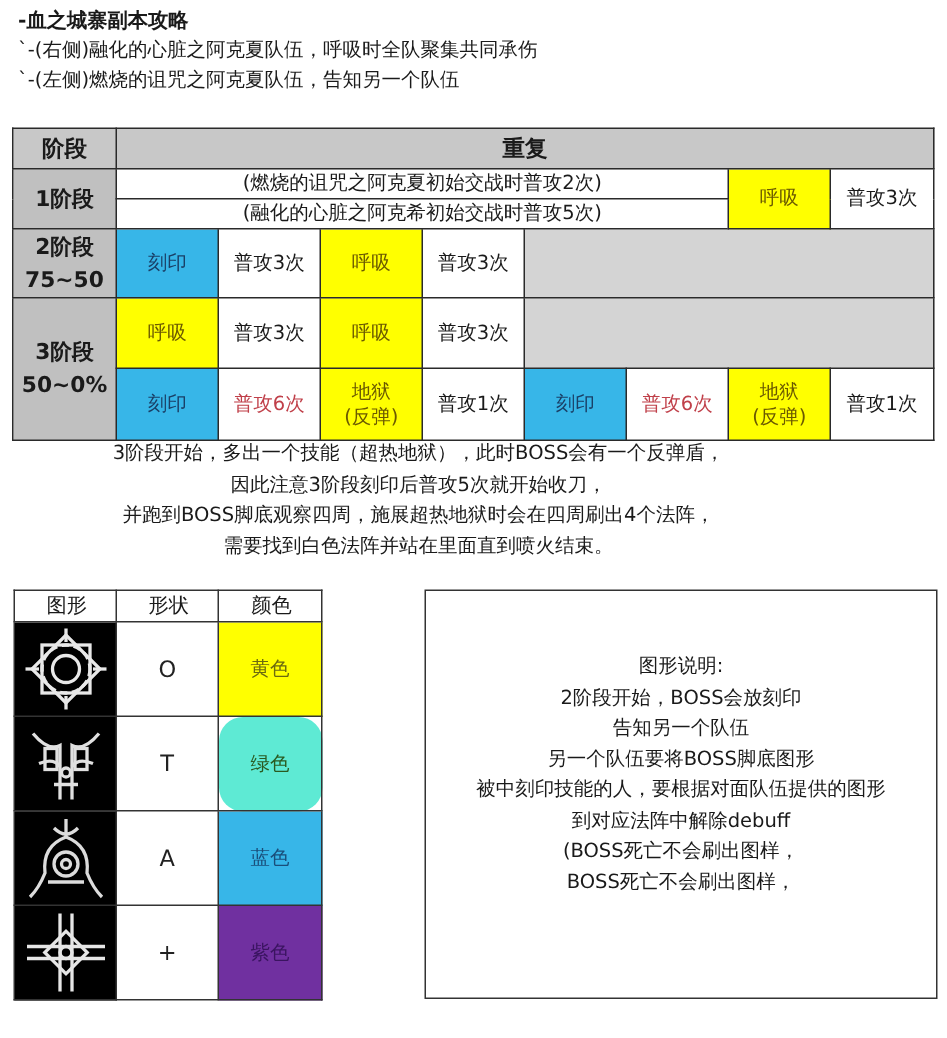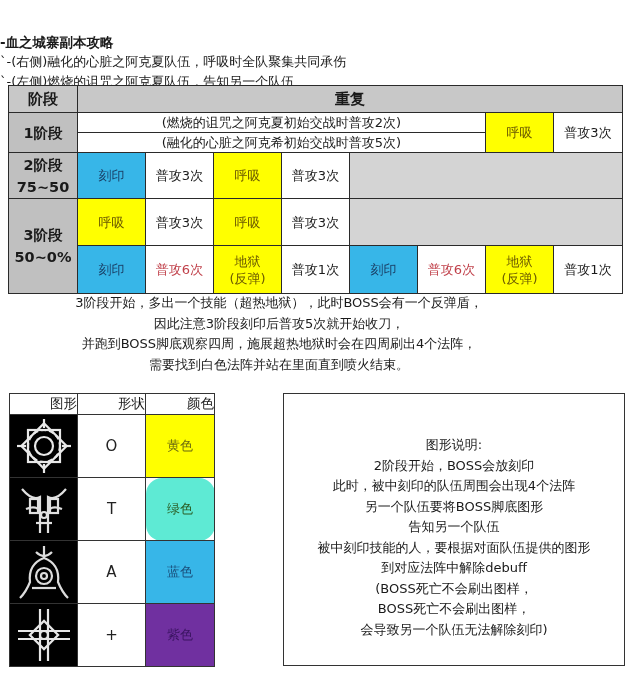--- a/index.html
+++ b/index.html
@@ -1,37 +1,37 @@
 <!DOCTYPE html>
 <html><head>
   <meta charset="utf-8">
   <style>
     * { margin: 0; padding: 0; box-sizing: border-box; }
     html, body { width: 631px; height: 692px; background: #ffffff; overflow: hidden; }
     body { position: relative; font-family: "DejaVu Sans", "Liberation Sans", sans-serif; color: #1a1a1a; }
 
-    .intro { position: absolute; left: 0; top: 4px; font-size: 13px; line-height: 20px; margin-top: 28px; }
+    .intro { position: absolute; left: 12px; top: 4px; font-size: 13px; line-height: 20px; }
     .intro .title { font-weight: bold; font-size: 13.5px; }
 
     table.boss { position: absolute; left: 8px; top: 85px; border-collapse: collapse; table-layout: fixed; width: 614px; }
     table.boss td { border: 1.5px solid #2a2a2a; text-align: center; vertical-align: middle; font-size: 13px; padding: 0; line-height: 17px; }
     table.boss td.hdr { background: #c8c8c8; font-weight: bold; font-size: 15px; height: 27px; }
     table.boss td.stage { background: #c0c0c0; font-weight: bold; font-size: 14.5px; line-height: 22px; }
     table.boss td.white { background: #ffffff; }
     table.boss td.gray { background: #d4d4d4; }
     table.boss td.yellow { background: #ffff00; color: #6b5a00; }
     table.boss td.blue { background: #37b6e8; color: #1a3f66; }
     table.boss td.red-text { color: #c0404a; }
     table.boss td.note { font-size: 13px; height: 20px; border-top: 1px solid #2a2a2a; }
 
     .tips { position: absolute; left: 0; width: 558px; top: 293px; text-align: center; font-size: 13px; line-height: 20.5px; }
 
     table.shapes { position: absolute; left: 9px; top: 393px; border-collapse: collapse; table-layout: fixed; width: 205px; }
     table.shapes td { border: 1.5px solid #333; text-align: center; vertical-align: middle; font-size: 13px; }
-    table.shapes td.sh-hdr { text-align: right; height: 21px; padding-left: 2px; font-size: 13.5px; }
+    table.shapes td.sh-hdr { text-align: center; height: 21px; padding-left: 2px; font-size: 13.5px; }
     table.shapes td.img { background: #000; height: 62px; padding: 1px; }
     table.shapes td.shape-letter { font-size: 15px; color: #222; }
     .c-yellow { background: #ffff00; color: #6b6a10; }
     .c-green { background: #5eead4; color: #2a5a20; border-radius: 16px; }
     .c-blue { background: #37b6e8; color: #1a4e7a; }
     .c-purple { background: #7030a0; color: #3a1460; }
 
     .glyph { width: 60px; height: 60px; margin: 0 auto; display: block; }
 
     .desc-box { position: absolute; left: 283px; top: 393px; width: 342px; height: 273px; border: 1.5px solid #333; text-align: center; font-size: 13px; line-height: 20.5px; padding-top: 41px; }
@@ -199,21 +199,19 @@
     </td>
     <td class="shape-letter white">+</td>
     <td class="c-purple">紫色</td>
   </tr>
 </tbody>
   </table>
 
 <div class="desc-box">
   <div>图形说明:</div>
   <div>2阶段开始，BOSS会放刻印</div>
-  <div>此时，被中刻印的队伍周围会出现4个法阵</div>
+  <div>告知另一个队伍</div>
   <div>另一个队伍要将BOSS脚底图形</div>
-  <div>告知另一个队伍</div>
   <div>被中刻印技能的人，要根据对面队伍提供的图形</div>
   <div>到对应法阵中解除debuff</div>
   <div>(BOSS死亡不会刷出图样，</div>
   <div>BOSS死亡不会刷出图样，</div>
-  <div>会导致另一个队伍无法解除刻印)</div>
 </div>
 
 </body></html>

